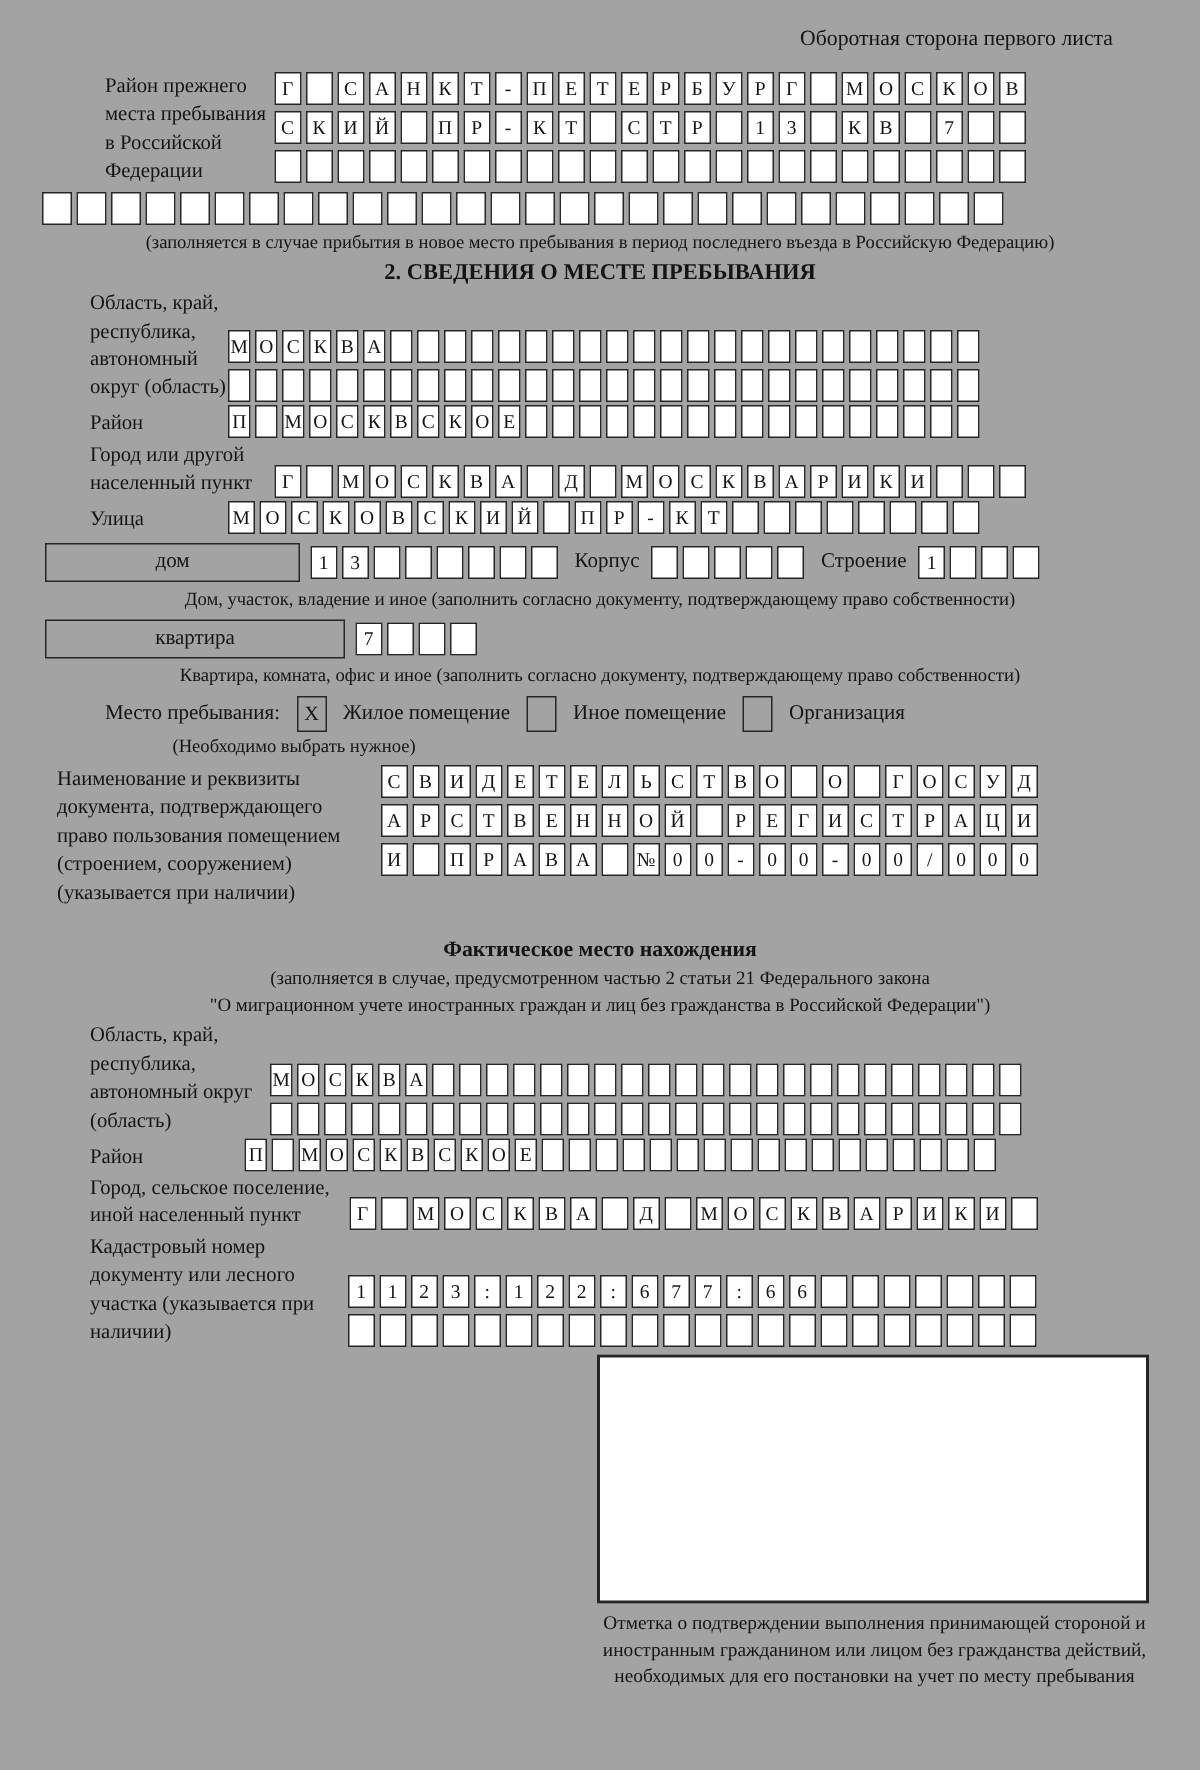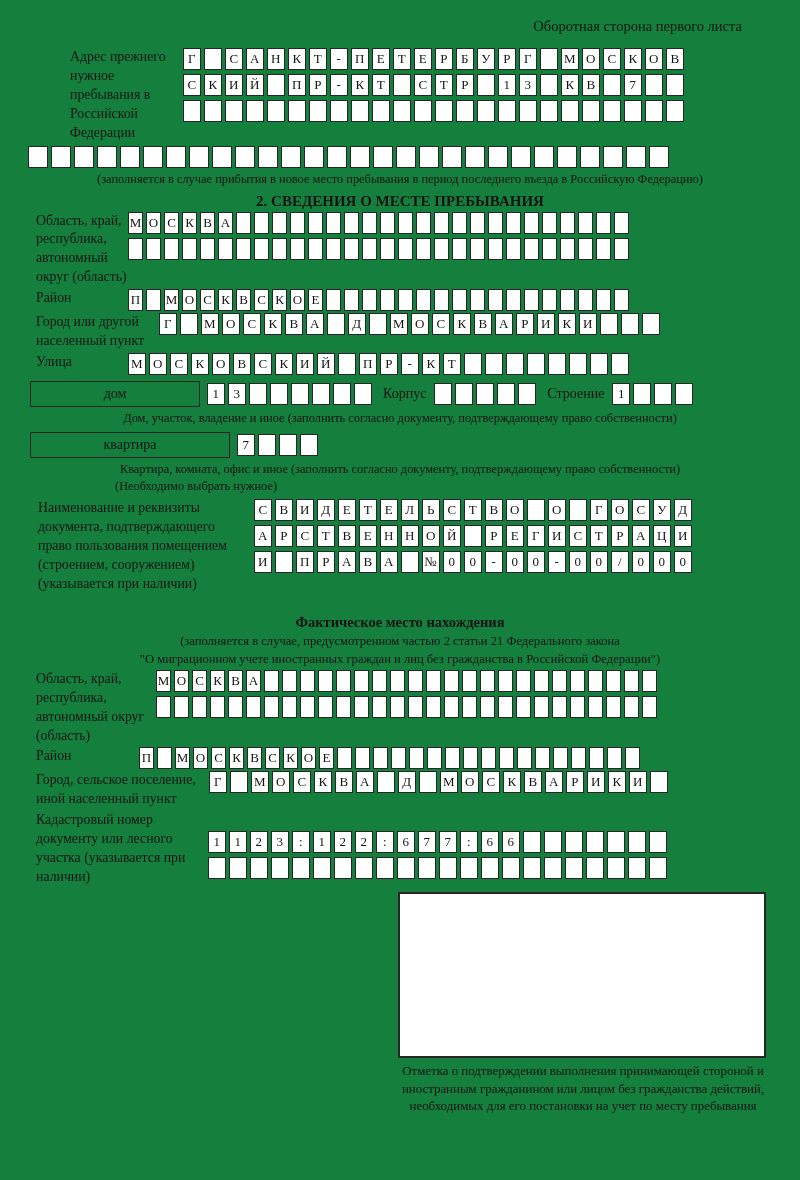--- a/index.html
+++ b/index.html
@@ -2,38 +2,38 @@
 <html><head>
 <meta charset="utf-8">
 <style>
   * { box-sizing: border-box; margin: 0; padding: 0; }
   html, body { background: #fff; }
   body {
     width: 800px; height: 1180px;
     font-family: "Liberation Serif", "DejaVu Serif", serif;
     color: #141414;
   }
-  .page { position: relative; width: 800px; height: 1180px; overflow: hidden; background: #15803d; }
+  .page { position: relative; width: 800px; height: 1180px; overflow: hidden; background: #a3a3a3; }
 
   .corner-note { text-align: right; padding: 18px 58px 0 0; font-size: 14.5px; }
 
   
   .cells { display: flex; }
   .cells + .cells { margin-top: 4px; }
   .cell {
     flex: none; width: 17.5px; height: 22px;
     border: 1.5px solid #262626; margin-right: 3.5px;
     display: flex; align-items: center; justify-content: center;
     font-size: 13px; background: #fff;
   }
   .cell.sm { width: 15px; margin-right: 3px; }
   .cell.lg { width: 20px; margin-right: 3px; }
 
   .flabel { font-size: 13.8px; line-height: 1.37; flex: none; }
-  .field { display: flex; margin: 2px 0 0 36px; }
+  .field { display: flex; margin: 2px 0 0 60px; align-items: flex-end; }
   .w112 { width: 113px; }
   .w92  { width: 92px; }
   .w122 { width: 123px; }
   .w120 { width: 120px; }
   .w103 { width: 103px; }
   .w173 { width: 173px; font-family: Liberation Serif, serif; }
   .w172 { width: 172px; }
   .w205 { width: 205px; }
 
   .addr-block { display: flex; margin: 13px 0 0 70px; }
@@ -77,21 +77,21 @@
   }
 </style>
 </head>
 <body>
 
 <div class="page">
 
   <div class="corner-note">Оборотная сторона первого листа</div>
 
   <div class="addr-block">
-    <div class="flabel w112">Адрес прежнего нужное пребывания в Российской Федерации</div>
+    <div class="flabel w112">Район прежнего места пребывания в Российской Федерации</div>
     <div>
       <div class="cells">
           <span class="cell">Г</span>
           <span class="cell"></span>
           <span class="cell">С</span>
           <span class="cell">А</span>
           <span class="cell">Н</span>
           <span class="cell">К</span>
           <span class="cell">Т</span>
           <span class="cell">-</span>
@@ -394,20 +394,29 @@
     <div class="wide-box kv-box">квартира</div>
     <div class="cells">
         <span class="cell">7</span>
         <span class="cell"></span>
         <span class="cell"></span>
         <span class="cell"></span>
       </div>
   </div>
   <div class="note">Квартира, комната, офис и иное (заполнить согласно документу, подтверждающему право собственности)</div>
 
+  <div class="mesto-row">
+    <span>Место пребывания:</span>
+    <span class="checkbox">X</span>
+    <span>Жилое помещение</span>
+    <span class="checkbox"></span>
+    <span>Иное помещение</span>
+    <span class="checkbox"></span>
+    <span>Организация</span>
+  </div>
   <div class="mesto-note">(Необходимо выбрать нужное)</div>
 
   <div class="doc-field">
     <div class="flabel w205">Наименование и реквизиты документа, подтверждающего право пользования помещением (строением, сооружением) (указывается при наличии)</div>
     <div>
       <div class="cells">
           <span class="cell">С</span>
           <span class="cell">В</span>
           <span class="cell">И</span>
           <span class="cell">Д</span>

